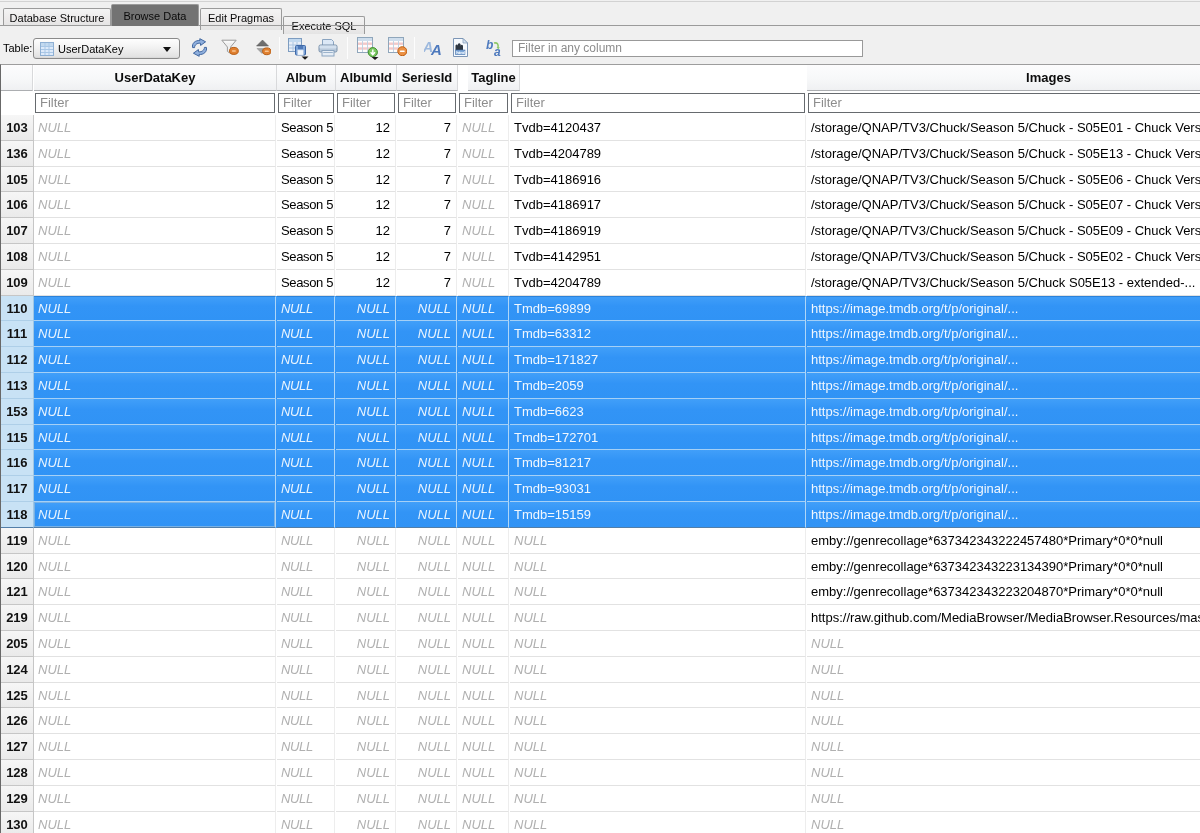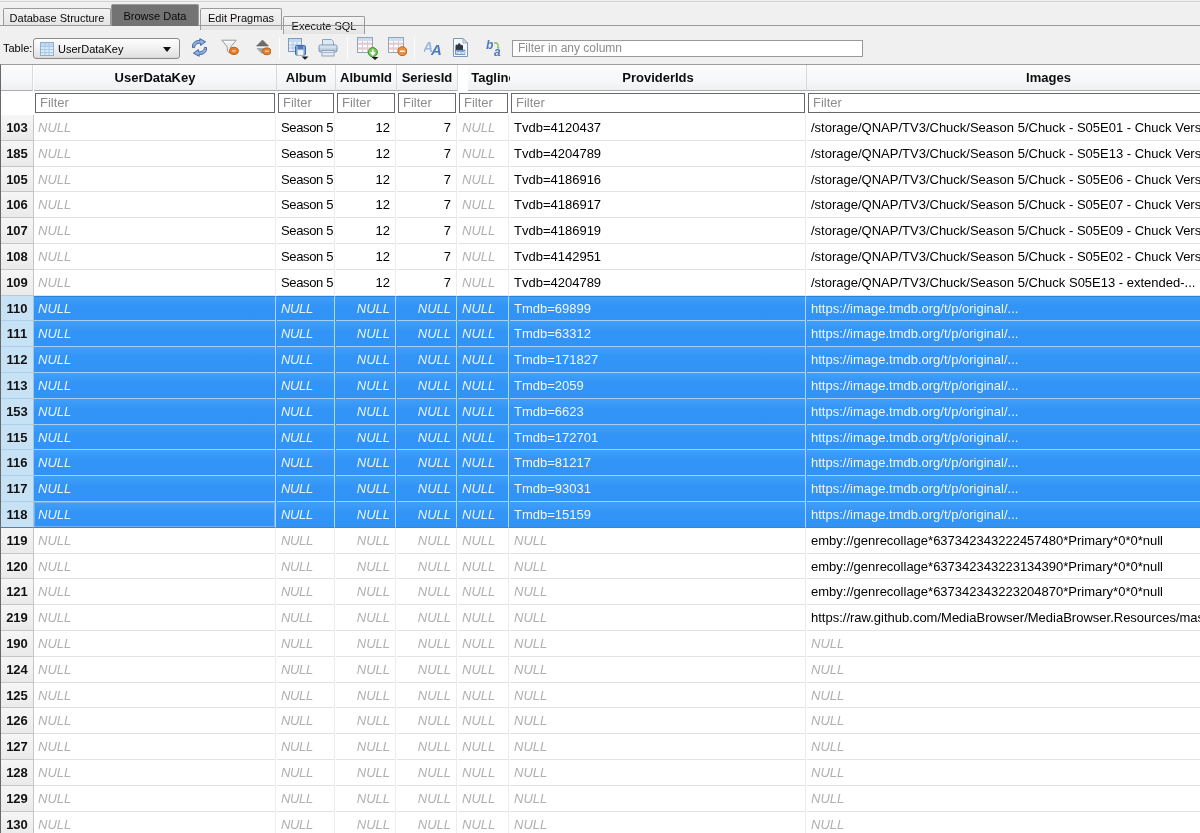--- a/index.html
+++ b/index.html
@@ -160,21 +160,20 @@
     <div class="sep" style="left:347px;top:37px;height:22px"></div>
     <div class="sep" style="left:414px;top:37px;height:22px"></div>
     <div id="ftop">Filter in any column</div>
     <div id="tframe">
       <div class="hcell" style="left:-1px;width:33px"></div>
       <div class="hcell" style="left:33px;width:243px">UserDataKey</div>
       <div class="hcell" style="left:276px;width:59px">Album</div>
       <div class="hcell" style="left:335px;width:61px">AlbumId</div>
       <div class="hcell" style="left:396px;width:61px">SeriesId</div>
       <div class="hcell" style="left:467px;width:52px">Tagline</div>
-      <div class="hcell" style="left:509px;width:297px">ProviderIds</div>
       <div class="hcell" style="left:806px;width:484px">Images</div>
       <div class="abs" style="left:0;top:26px;width:1199px;height:23px;background:#fff"></div>
       <div class="fbox" style="left:34px;width:240px">Filter</div>
       <div class="fbox" style="left:277px;width:56px">Filter</div>
       <div class="fbox" style="left:336px;width:58px">Filter</div>
       <div class="fbox" style="left:397px;width:58px">Filter</div>
       <div class="fbox" style="left:458px;width:49px">Filter</div>
       <div class="fbox" style="left:510px;width:294px">Filter</div>
       <div class="fbox" style="left:807px;width:481px">Filter</div>
       <div class="row wrow" style="top:50px;height:26px">
@@ -185,21 +184,21 @@
         <div class="cell cl tight" style="left:276px;width:58px">Season 5</div>
         <div class="cell cr" style="left:335px;width:60px">12</div>
         <div class="cell cr" style="left:396px;width:60px">7</div>
         <div class="cell cl" style="left:457px;width:51px">
           <span class="null">NULL</span>
         </div>
         <div class="cell cl" style="left:509px;width:296px">Tvdb=4120437</div>
         <div class="cell cl" style="left:806px;width:483px">/storage/QNAP/TV3/Chuck/Season 5/Chuck - S05E01 - Chuck Versus the Sandworm.mkv</div>
       </div>
       <div class="row wrow" style="top:76px;height:26px">
-        <div class="rn">185</div>
+        <div class="rn">136</div>
         <div class="cell cl" style="left:33px;width:242px">
           <span class="null">NULL</span>
         </div>
         <div class="cell cl tight" style="left:276px;width:58px">Season 5</div>
         <div class="cell cr" style="left:335px;width:60px">12</div>
         <div class="cell cr" style="left:396px;width:60px">7</div>
         <div class="cell cl" style="left:457px;width:51px">
           <span class="null">NULL</span>
         </div>
         <div class="cell cl" style="left:509px;width:296px">Tvdb=4204789</div>
@@ -537,21 +536,21 @@
         </div>
         <div class="cell cl" style="left:457px;width:51px">
           <span class="null">NULL</span>
         </div>
         <div class="cell cl" style="left:509px;width:296px">
           <span class="null">NULL</span>
         </div>
         <div class="cell cl" style="left:806px;width:483px">https://raw.github.com/MediaBrowser/MediaBrowser.Resources/master/images</div>
       </div>
       <div class="row wrow" style="top:566px;height:26px">
-        <div class="rn">190</div>
+        <div class="rn">205</div>
         <div class="cell cl" style="left:33px;width:242px">
           <span class="null">NULL</span>
         </div>
         <div class="cell cl tight" style="left:276px;width:58px">
           <span class="null">NULL</span>
         </div>
         <div class="cell cr" style="left:335px;width:60px">
           <span class="null">NULL</span>
         </div>
         <div class="cell cr" style="left:396px;width:60px">

